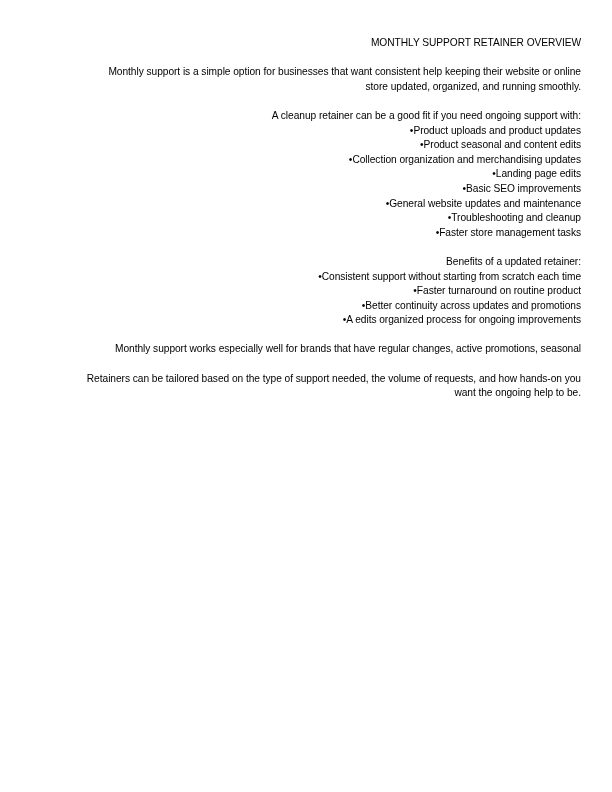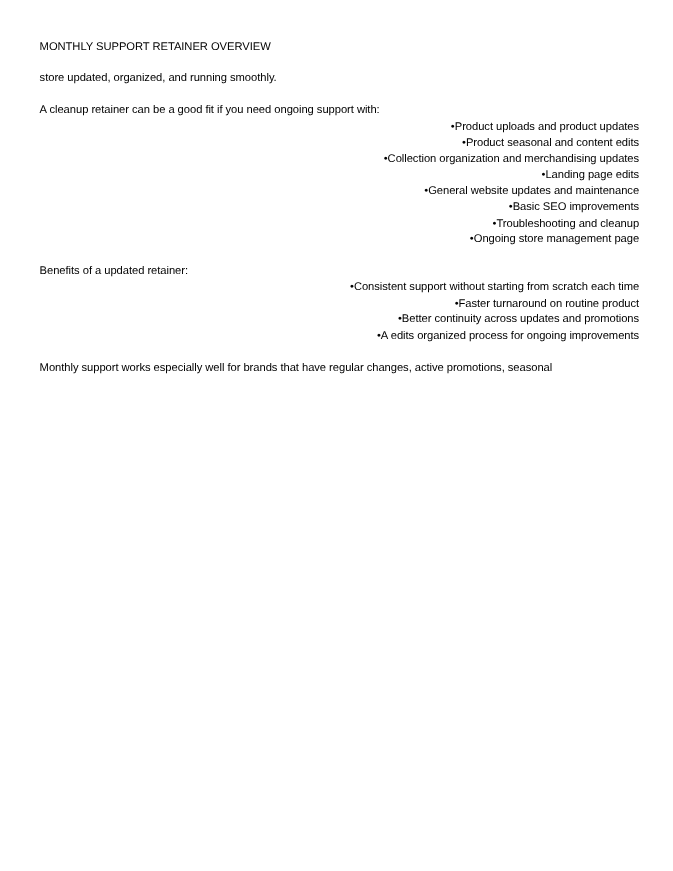--- a/index.html
+++ b/index.html
@@ -20,20 +20,21 @@
     .page {
       position: absolute;
       left: 36px;
       top: 36px;
       width: 545px;
     }
     .line {
       line-height: 14.6px;
       white-space: nowrap;
       margin: 0;
+      text-align: right;
     }
     .gap {
       height: 14.6px;
     }
     ul {
       list-style: none;
       margin: 0;
       padding: 0;
     }
     li {
@@ -49,36 +50,37 @@
 </head>
 <body>
 
 <div class="page">
 
   <p class="line">MONTHLY SUPPORT RETAINER OVERVIEW</p>
 
   <div class="gap"></div>
 
   <div>
+    <p class="line">Monthly support is a simple option for businesses that want consistent help keeping their website or online</p>
     <p class="line">store updated, organized, and running smoothly.</p>
   </div>
 
   <div class="gap"></div>
 
   <div>
     <p class="line">A cleanup retainer can be a good fit if you need ongoing support with:</p>
     <ul>
       <li><span class="bullet">•</span><span>Product uploads and product updates</span></li>
       <li><span class="bullet">•</span><span>Product seasonal and content edits</span></li>
       <li><span class="bullet">•</span><span>Collection organization and merchandising updates</span></li>
       <li><span class="bullet">•</span><span>Landing page edits</span></li>
+      <li><span class="bullet">•</span><span>Basic SEO improvements</span></li>
       <li><span class="bullet">•</span><span>General website updates and maintenance</span></li>
-      <li><span class="bullet">•</span><span>Basic SEO improvements</span></li>
       <li><span class="bullet">•</span><span>Troubleshooting and cleanup</span></li>
-      <li><span class="bullet">•</span><span>Ongoing store management page</span></li>
+      <li><span class="bullet">•</span><span>Faster store management tasks</span></li>
     </ul>
   </div>
 
   <div class="gap"></div>
 
   <div>
     <p class="line">Benefits of a updated retainer:</p>
     <ul>
       <li><span class="bullet">•</span><span>Consistent support without starting from scratch each time</span></li>
       <li><span class="bullet">•</span><span>Faster turnaround on routine product</span></li>
@@ -88,14 +90,18 @@
   </div>
 
   <div class="gap"></div>
 
   <div>
     <p class="line">Monthly support works especially well for brands that have regular changes, active promotions, seasonal</p>
   </div>
 
   <div class="gap"></div>
 
+  <div>
+    <p class="line">Retainers can be tailored based on the type of support needed, the volume of requests, and how hands-on you</p>
+    <p class="line">want the ongoing help to be.</p>
+  </div>
 
 </div>
 
 </body></html>

